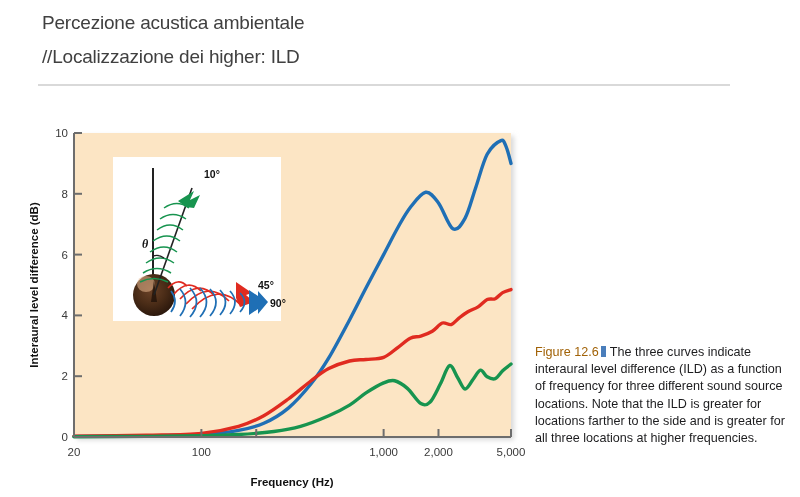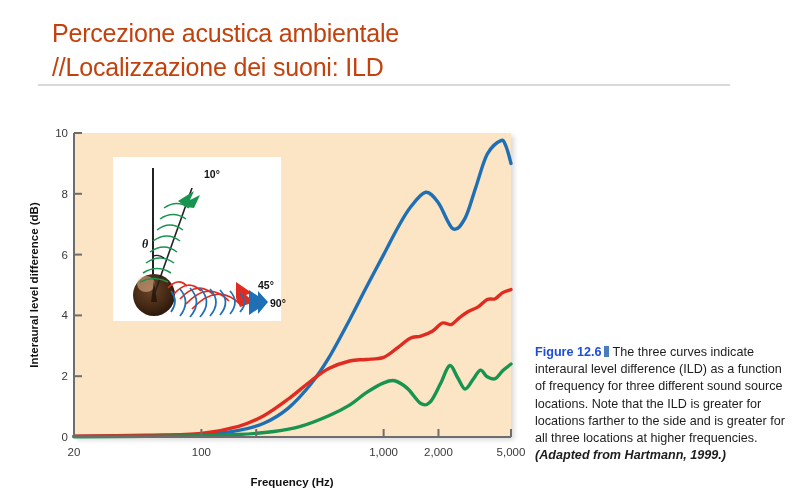--- a/index.html
+++ b/index.html
@@ -11,26 +11,26 @@
     overflow:hidden;
     position:relative;
   }
   .slide{position:absolute;inset:0;}
 
   
   .header{
     position:absolute;left:38px;top:2px;width:700px;
   }
   .header h1{
-    margin:14px;
+    margin:4px;
     font-weight:400;
-    font-size:25px;
+    font-size:19px;
     line-height:34px;
     letter-spacing:-0.2px;
-    color:#c2410c;
+    color:#404040;
     font-family:"Liberation Sans", sans-serif;
   }
   .header .line2{display:block;}
   .header-rule{
     position:absolute;left:38px;top:84px;width:692px;height:2px;
     background:#d9d9d9;
   }
 
   
   .figure{
@@ -43,21 +43,21 @@
 
   
   .caption{
     position:absolute;left:535px;top:248px;width:255px;
     font-size:12.6px;
     line-height:17.2px;
     color:#1d1d1f;
     font-weight:bold;
     font-family:"Liberation Sans", sans-serif;
   }
-  .caption .figno{font-weight:bold;color:#1d4ed8;}
+  .caption .figno{font-weight:normal;color:#a16207;}
   .caption .bar{
     display:inline-block;width:5px;height:11px;
     background:#4a7ebb;margin:0 4px -1px 2px;vertical-align:baseline;
   }
   .caption .body{font-weight:normal;}
   .caption .src{display:block;font-style:italic;font-weight:bold;margin-top:0px;}
 
   
   .tick-lbl{font-family:"Liberation Sans", sans-serif;font-size:11.5px;fill:#3a3a3a;}
   .axis-title{font-family:"Liberation Sans", sans-serif;font-size:11.5px;font-weight:bold;fill:#111;}
@@ -65,21 +65,21 @@
   .inset-theta{font-family:"Liberation Serif", serif;font-size:12px;font-style:italic;font-weight:bold;fill:#111;}
 </style>
 </head>
 <body>
 
 <div class="slide">
 
   <div class="header">
     <h1>
       <span>Percezione acustica ambientale</span>
-      <span class="line2">//Localizzazione dei suoni: ILD</span>
+      <span class="line2">//Localizzazione dei higher: ILD</span>
     </h1>
   </div>
   <div class="header-rule"></div>
 
   <div class="figure">
 
     <div class="chart-wrap">
       <svg class="chart-svg" id="chart" width="520" height="400" viewBox="0 0 520 400">
         <defs>
           <filter id="softshadow" x="-10%" y="-10%" width="130%" height="130%">
@@ -178,17 +178,16 @@
             <text x="493" y="360" text-anchor="middle" class="tick-lbl">5,000</text>
           </g>
 
         <text class="axis-title" id="xlabel" x="274" y="390" text-anchor="middle">Frequency (Hz)</text>
         <text class="axis-title" id="ylabel" x="20" y="189" text-anchor="middle" transform="rotate(-90 20 189)">Interaural level difference (dB)</text>
       </svg>
     </div>
 
     <div class="caption">
       <span class="figno">Figure 12.6</span><span class="bar"></span><span class="body">The three curves indicate interaural level difference (ILD) as a function of frequency for three different sound source locations. Note that the ILD is greater for locations farther to the side and is greater for all three locations at higher frequencies.</span>
-      <span class="src">(Adapted from Hartmann, 1999.)</span>
     </div>
 
   </div>
 </div>
 
 </body></html>

